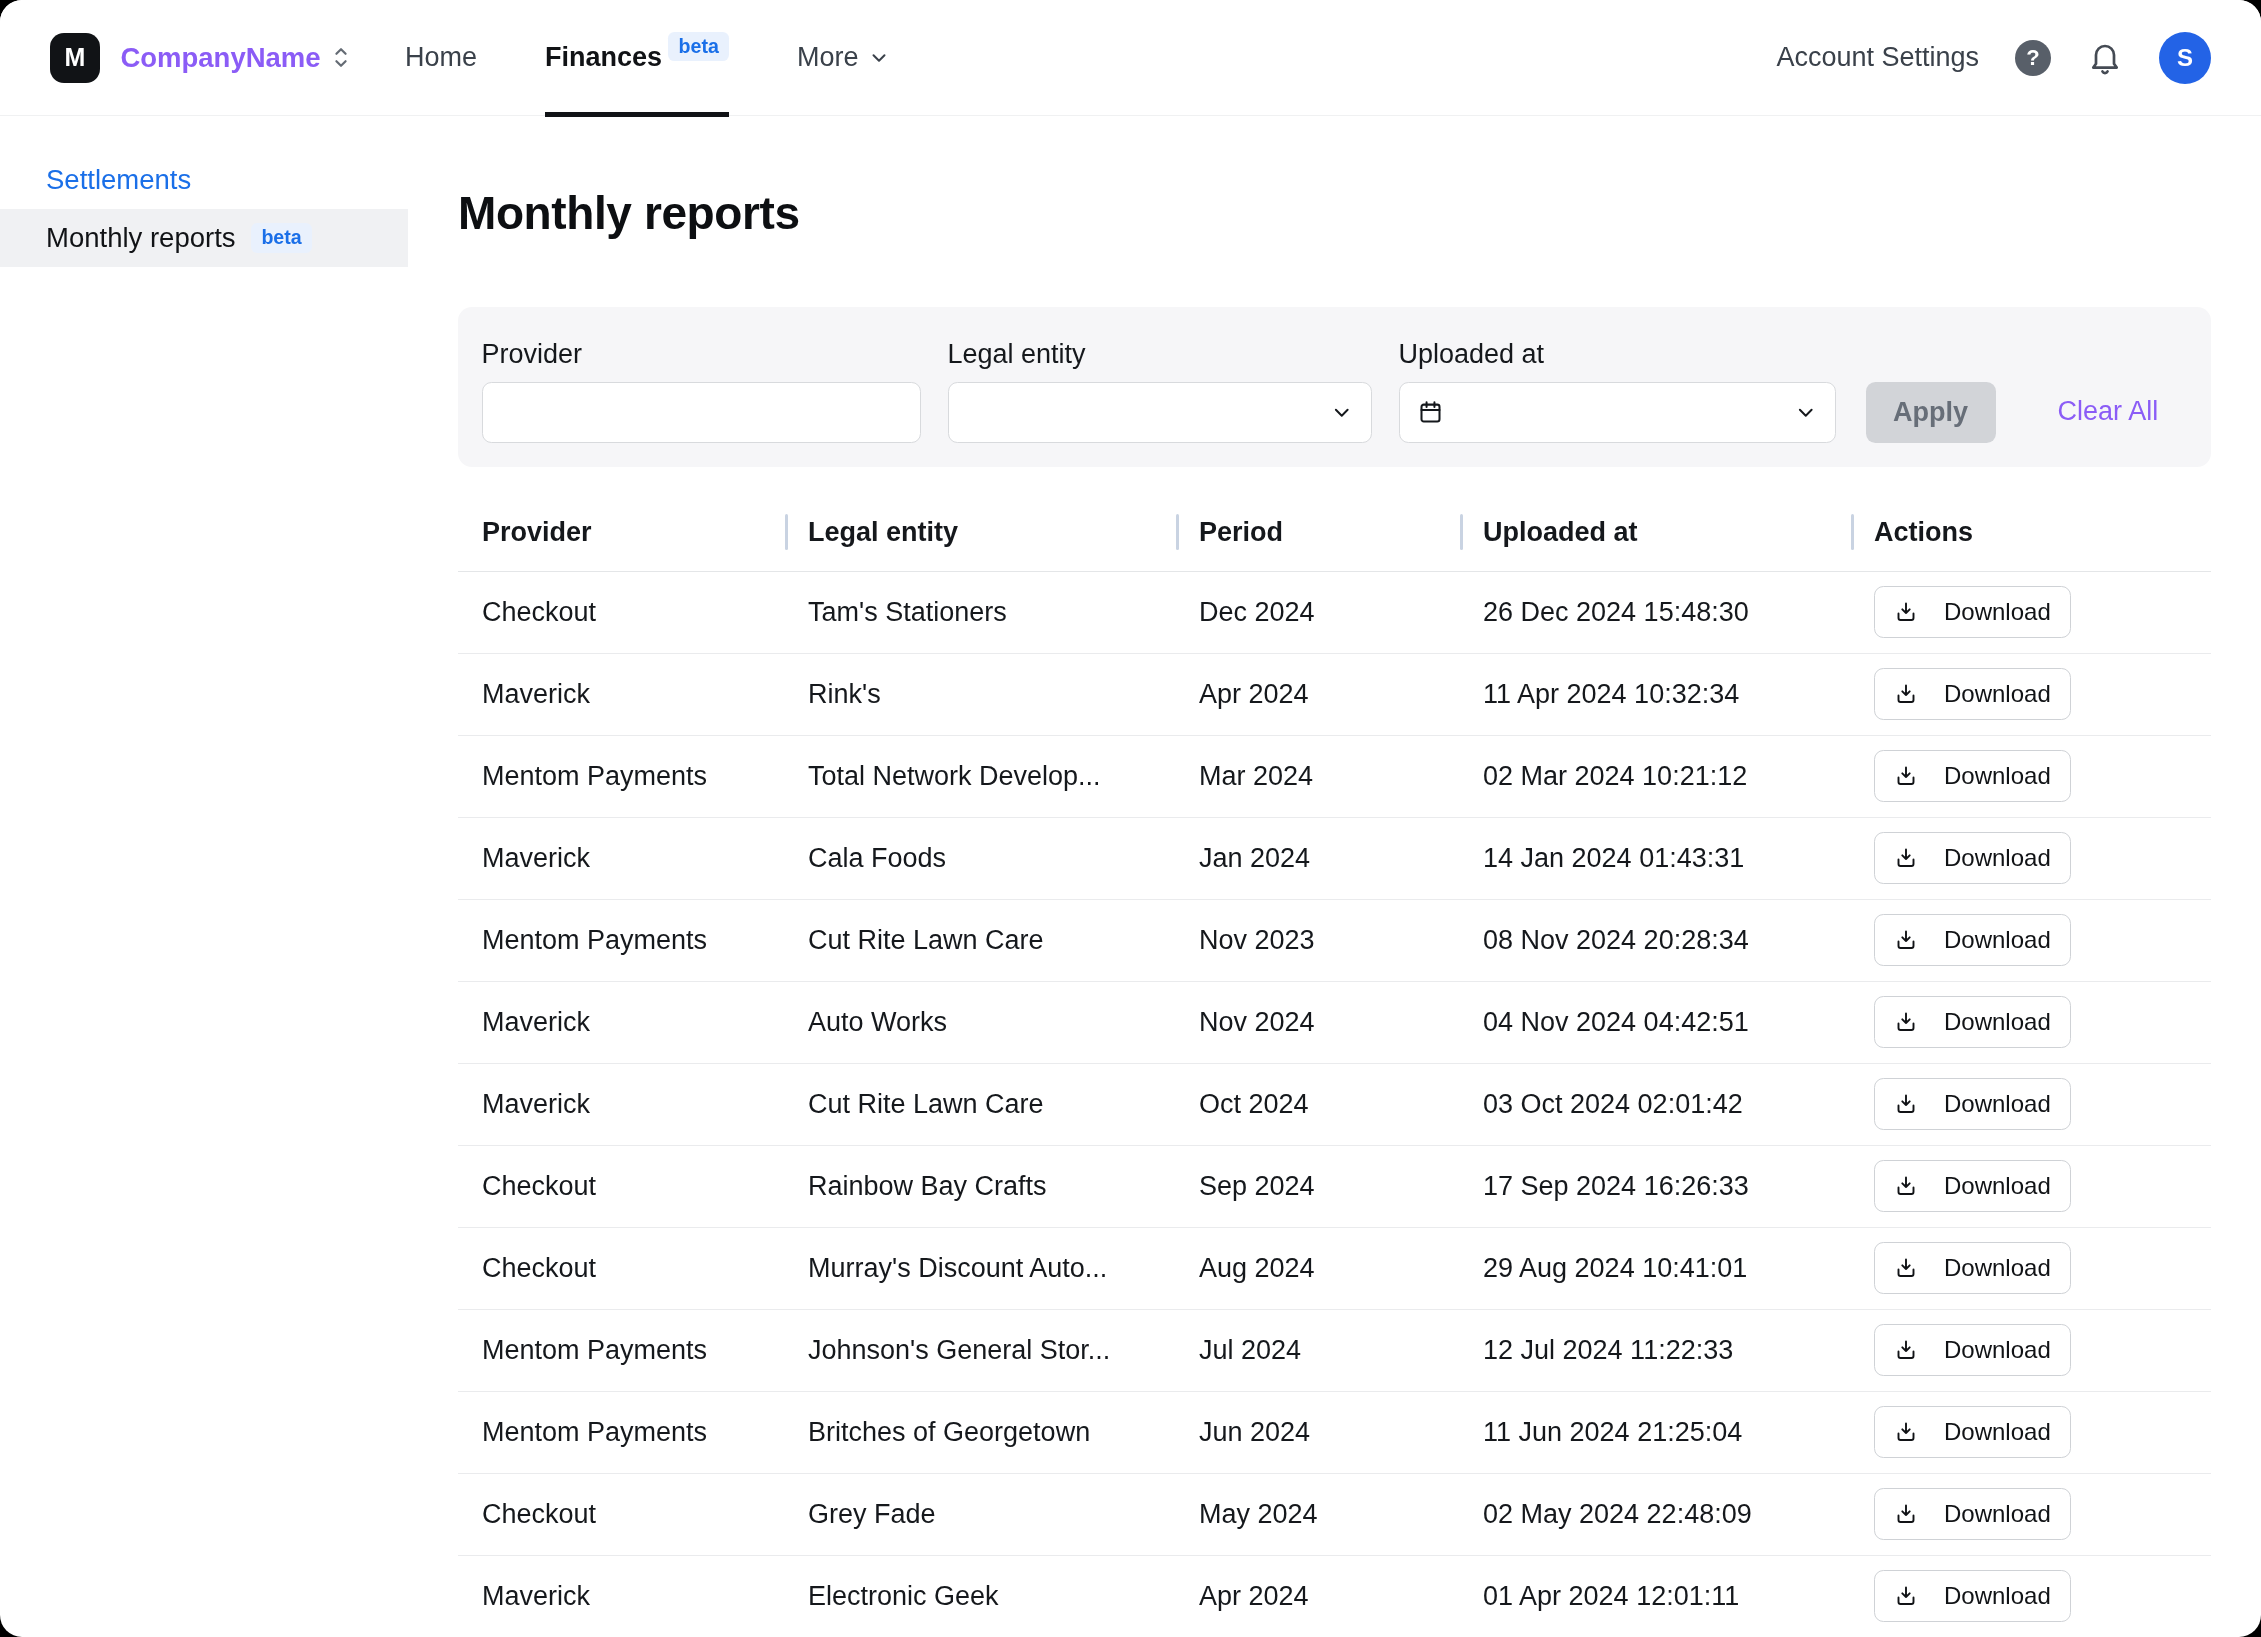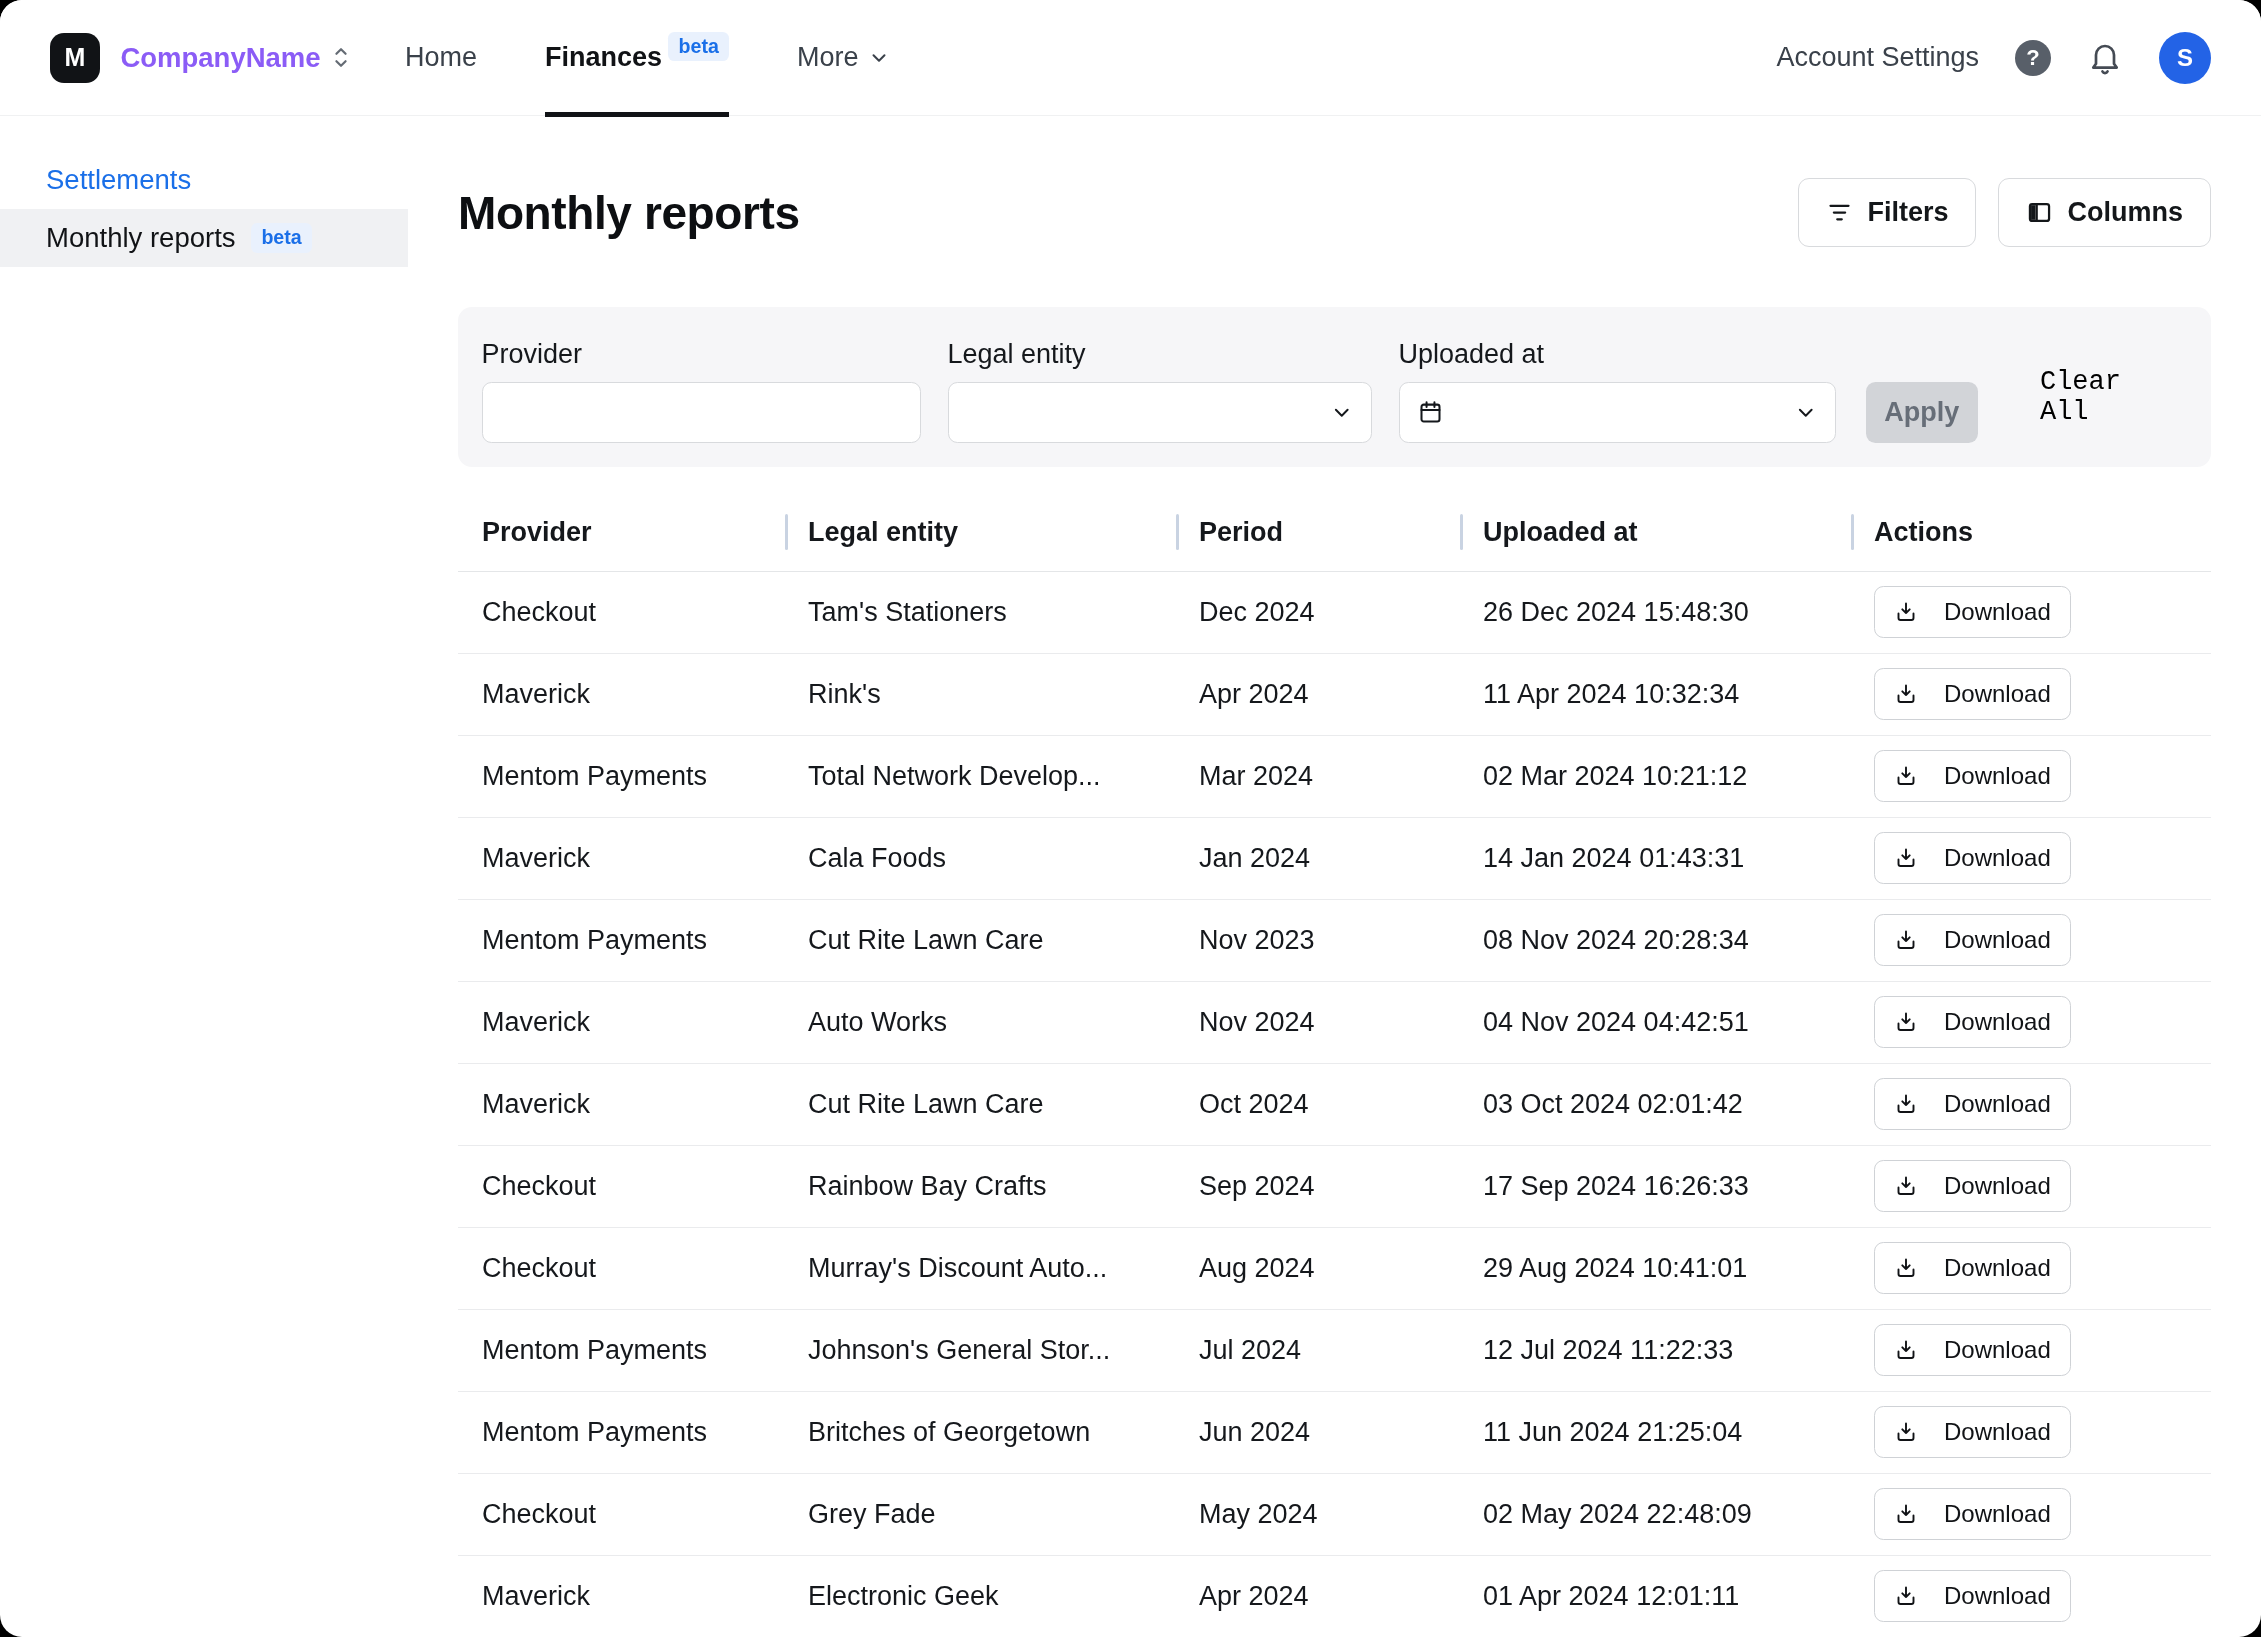--- a/index.html
+++ b/index.html
@@ -157,24 +157,23 @@
     border:none; border-radius:9.4px;
     background:#d2d4d8;
     color:#676e78;
     font-size:27px; font-weight:600;
     font-family:inherit;
     margin-left:3.1px;
     cursor:pointer;
   }
   .clear-all {
     font-size:27px; font-weight:500;
-    color:#000000;
+    color:#8b5cf6;
     margin:0 23.5px 15.7px 35px;
     cursor:default;
-    font-family:Liberation Mono, monospace;
   }
 
   
   .table { margin-top:27px; }
   .trow {
     display:grid;
     grid-template-columns:326px 391px 284px 391px 1fr;
     padding-left:24px;
     align-items:center;
     height:82px;
@@ -263,40 +262,20 @@
       <div class="side-item active">
         <span>Monthly reports</span>
         <span class="badge">beta</span>
       </div>
     </aside>
 
     <main class="main">
 
       <div class="title-row">
         <h1 class="page-title">Monthly reports</h1>
-        <div class="toolbar">
-          <button class="btn-toolbar">
-            <span>
-              <svg class="icon-svg" width="27" height="27" viewBox="0 0 24 24" fill="none" stroke="#14171a" stroke-width="2" stroke-linecap="round">
-                <path d="M4 6h16M7 12h10M10 18h4"></path>
-              </svg>
-            </span>
-            <span>Filters</span>
-          </button>
-          <button class="btn-toolbar">
-            <span>
-              <svg class="icon-svg" width="27" height="27" viewBox="0 0 24 24" fill="none" stroke="#14171a" stroke-width="2">
-                <rect x="3.5" y="4.5" width="17" height="15" rx="2"></rect>
-                <path d="M9.5 4.5v15"></path>
-                <rect x="4.5" y="5.5" width="4" height="13" fill="#14171a" stroke="none"></rect>
-              </svg>
-            </span>
-            <span>Columns</span>
-          </button>
-        </div>
       </div>
 
       <section class="filter-panel">
         <div class="field">
           <label class="field-label">Provider</label>
           <input class="control text-input" type="text" value="" style="">
         </div>
         <div class="field">
           <label class="field-label">Legal entity</label>
           <div class="control select select-legal">

